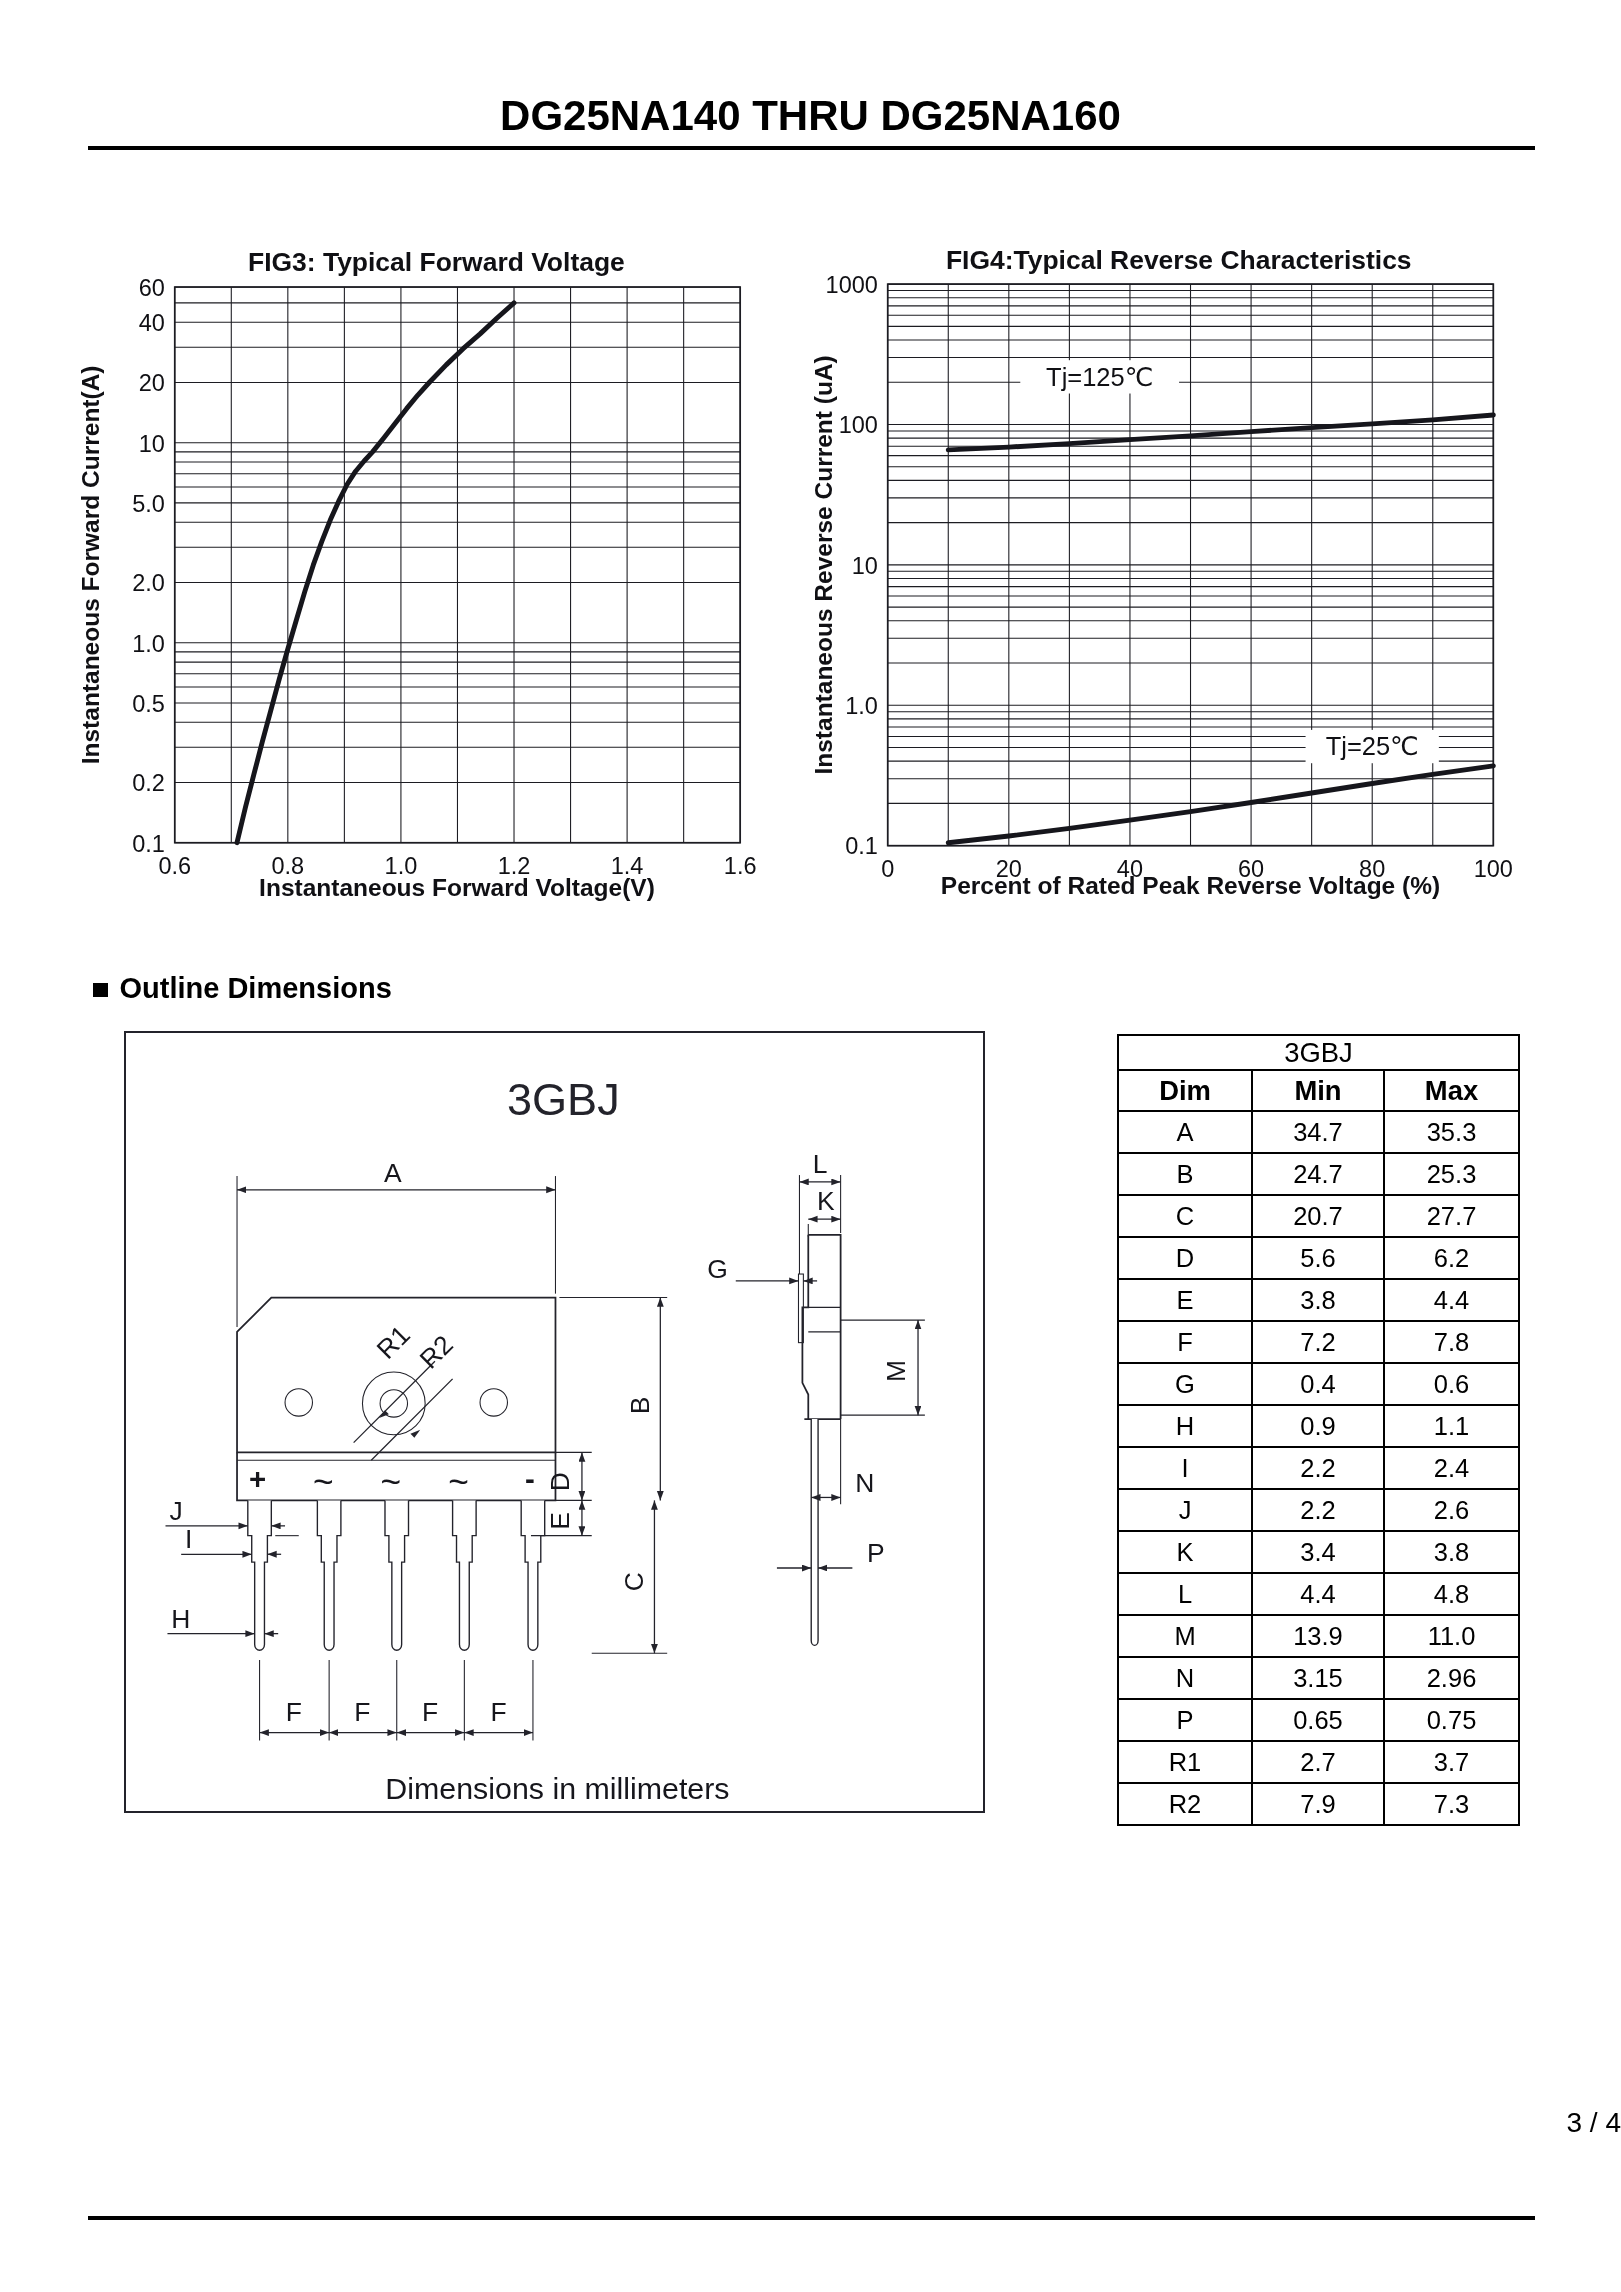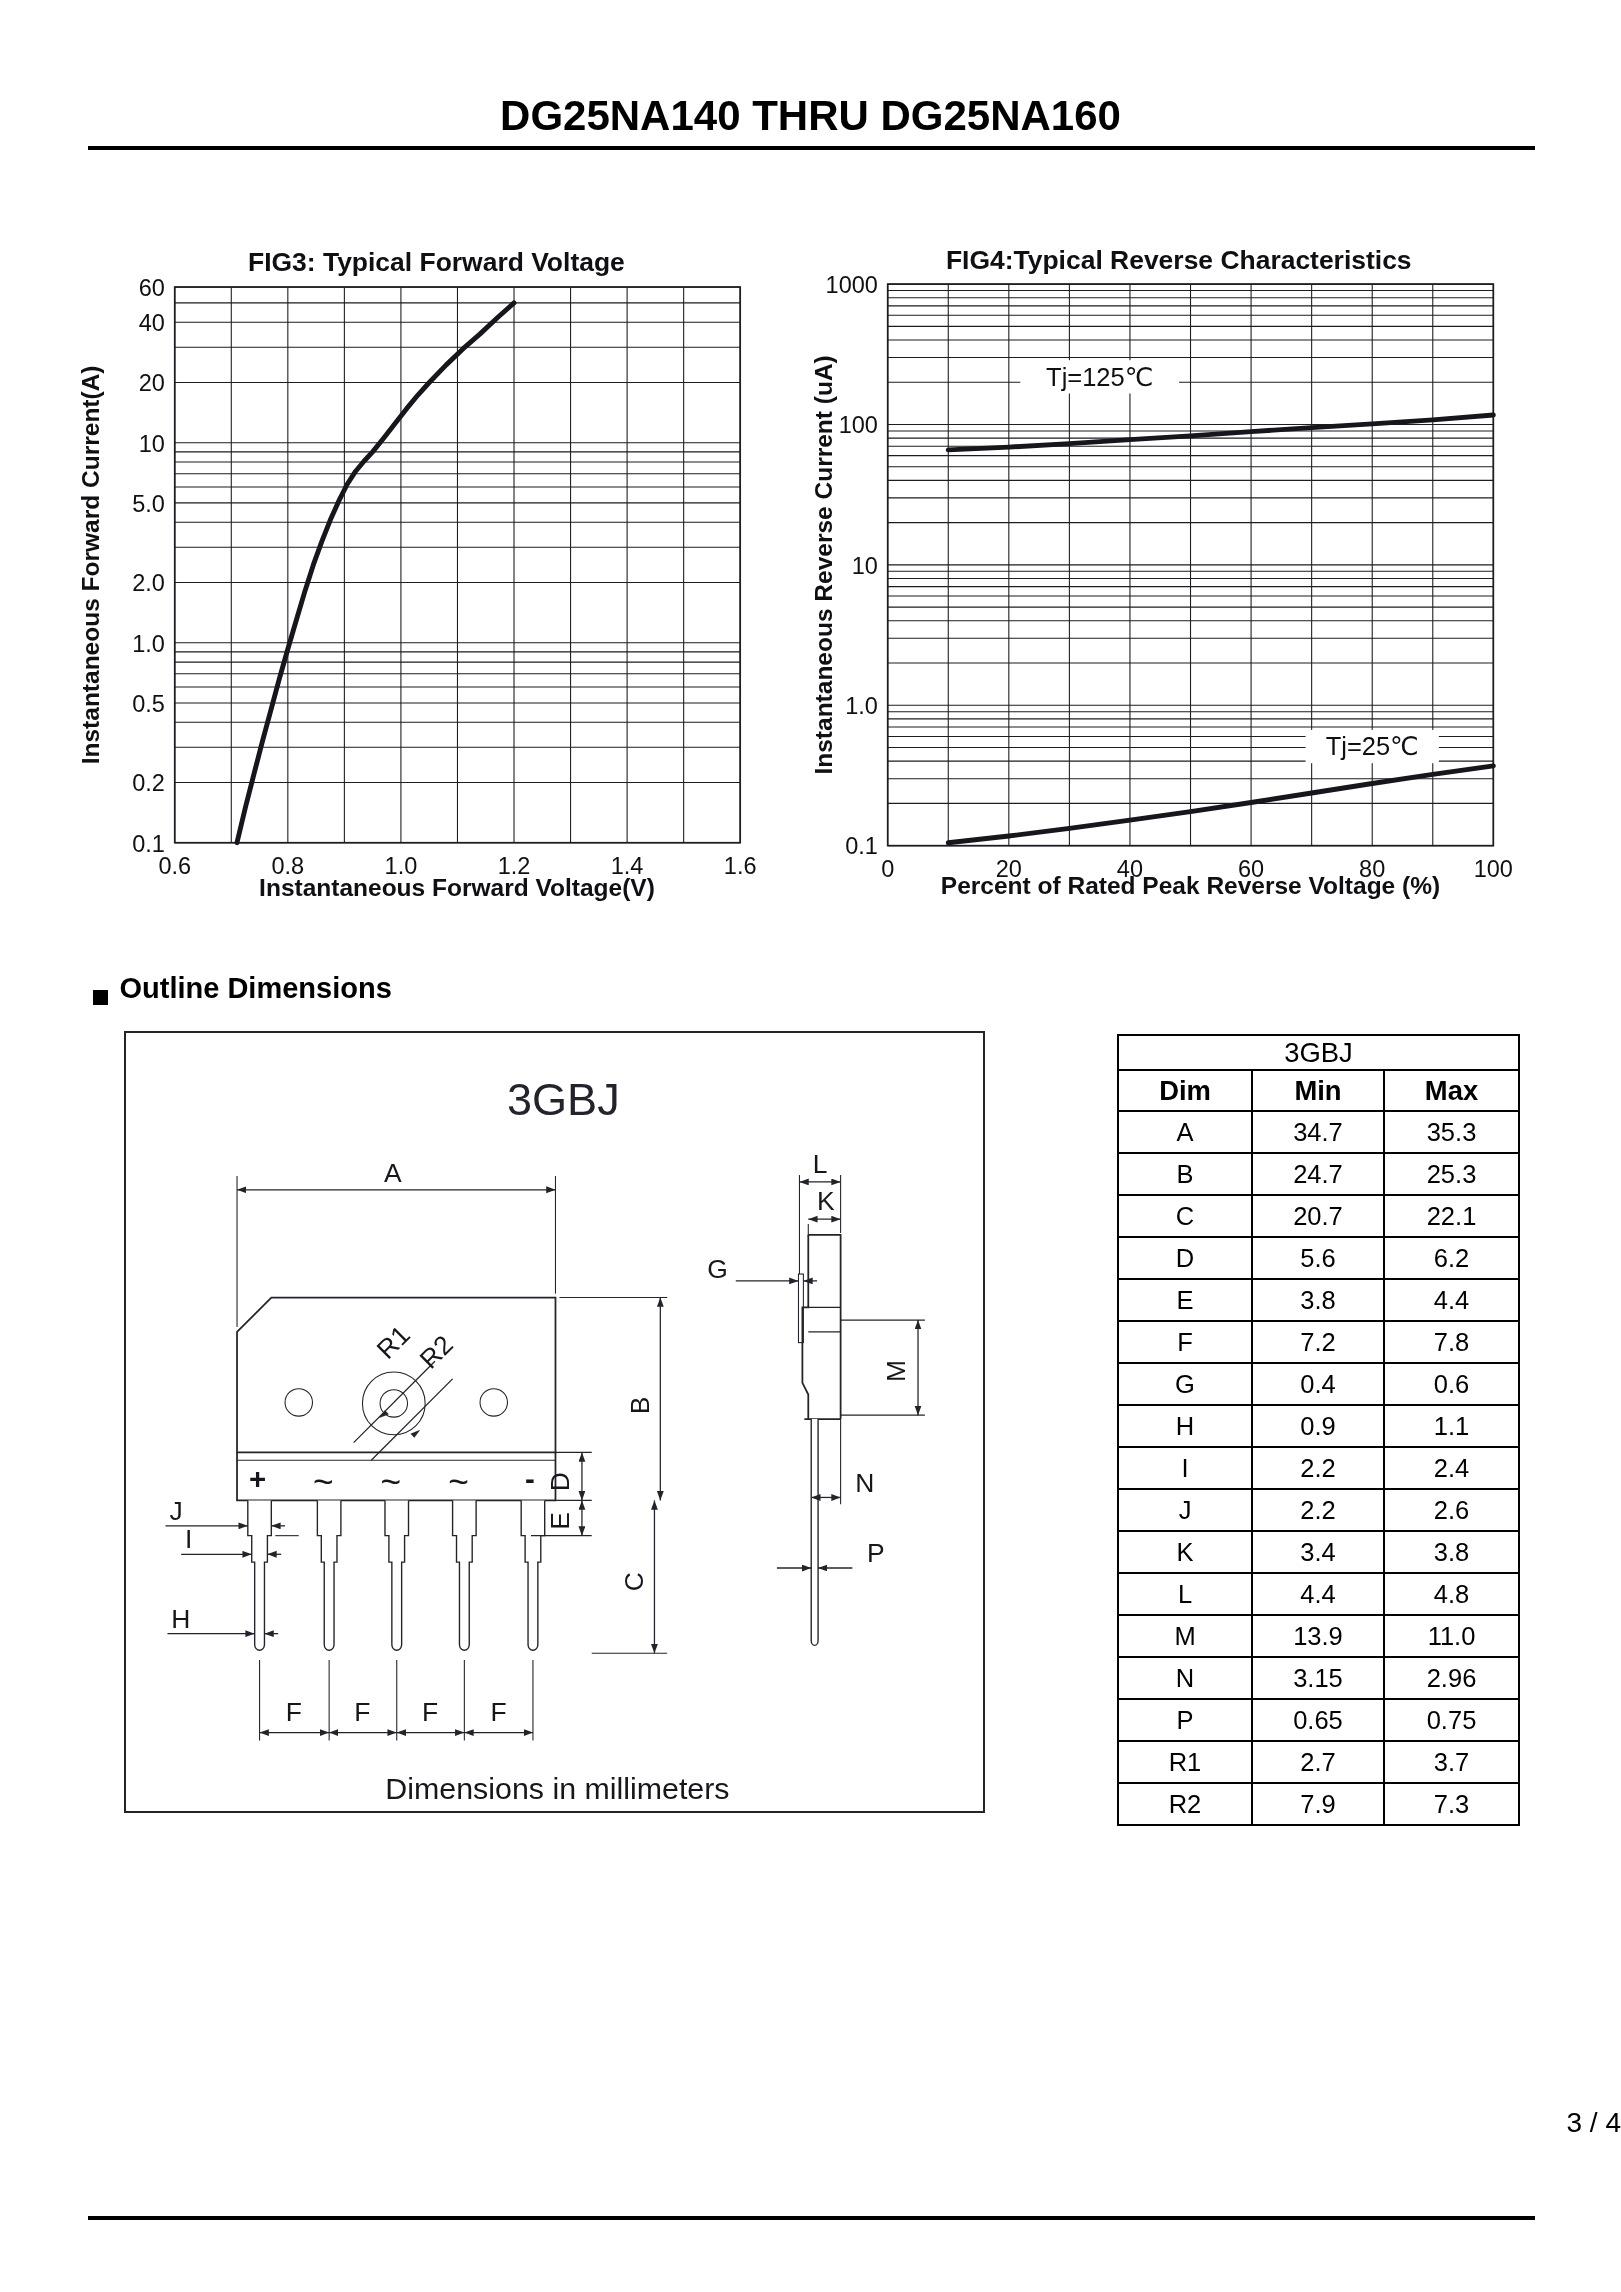--- a/index.html
+++ b/index.html
@@ -4,21 +4,21 @@
 <style>
   html,body{margin:0;padding:0;background:#9a9a9a;}
   #page{position:relative;width:1621px;height:2293px;background:#ffffff;margin:0 auto;
         font-family:"Liberation Sans","DejaVu Sans",sans-serif;color:#000;overflow:hidden;}
   .abs{position:absolute;}
   #doc-title{top:92px;left:0;width:100%;text-align:center;font-size:42px;font-weight:bold;}
   .rule{background:#000;height:3.9px;}
   #rule-top{top:146px;left:88px;width:1447px;}
   #rule-bottom{top:2216px;left:88px;width:1447px;}
   #footer-text{top:2107px;left:0;width:100%;text-align:right;font-size:28px;}
-  #outline-header{top:972px;left:93px;display:flex;align-items:flex-end;gap:11.8px;}
+  #outline-header{top:972px;left:93px;display:flex;align-items:center;gap:11.8px;}
   #outline-header .bullet{width:14.7px;height:14.7px;background:#000;margin-top:2.9px;}
   #outline-header .txt{font-size:29px;font-weight:bold;}
   #outline-box{top:1031px;left:124px;width:857px;height:778px;border:2.9px solid #23232b;}
   
   svg text{fill:#101014;}
   .ct{font-size:27px;font-weight:bold;}
   .al{font-size:25px;font-weight:bold;}
   .tk{font-size:24px;}
   .ann{font-size:26px;}
   .grid{stroke:#1c1c22;stroke-width:1.1;}
@@ -340,21 +340,21 @@
           <td>35.3</td>
         </tr>
         <tr class="t-row">
           <td>B</td>
           <td>24.7</td>
           <td>25.3</td>
         </tr>
         <tr class="t-row">
           <td>C</td>
           <td>20.7</td>
-          <td>22.1</td>
+          <td>27.7</td>
         </tr>
         <tr class="t-row">
           <td>D</td>
           <td>5.6</td>
           <td>6.2</td>
         </tr>
         <tr class="t-row">
           <td>E</td>
           <td>3.8</td>
           <td>4.4</td>

